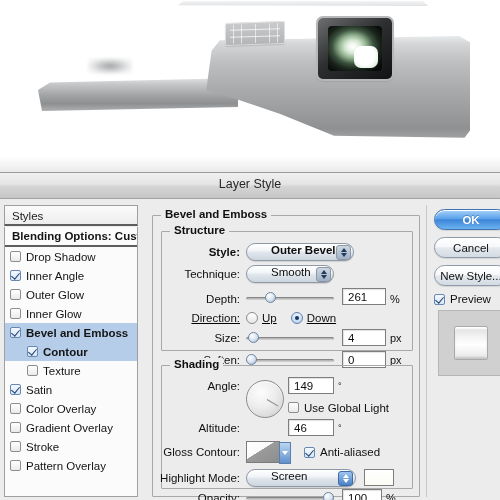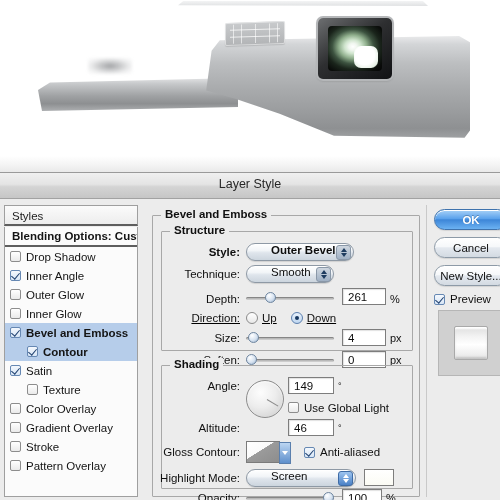--- a/index.html
+++ b/index.html
@@ -413,27 +413,27 @@
                 <span class="lbl">Inner Glow</span>
               </div>
               <div class="style-row selected">
                 <span class="cbx checked"></span>
                 <span class="lbl">Bevel and Emboss</span>
               </div>
               <div class="style-row selected indent">
                 <span class="cbx checked"></span>
                 <span class="lbl">Contour</span>
               </div>
+              <div class="style-row indent">
+                <span class="cbx"></span>
+                <span class="lbl">Texture</span>
+              </div>
               <div class="style-row">
                 <span class="cbx checked"></span>
                 <span class="lbl">Satin</span>
-              </div>
-              <div class="style-row indent">
-                <span class="cbx"></span>
-                <span class="lbl">Texture</span>
               </div>
               <div class="style-row">
                 <span class="cbx"></span>
                 <span class="lbl">Color Overlay</span>
               </div>
               <div class="style-row">
                 <span class="cbx"></span>
                 <span class="lbl">Gradient Overlay</span>
               </div>
               <div class="style-row">

